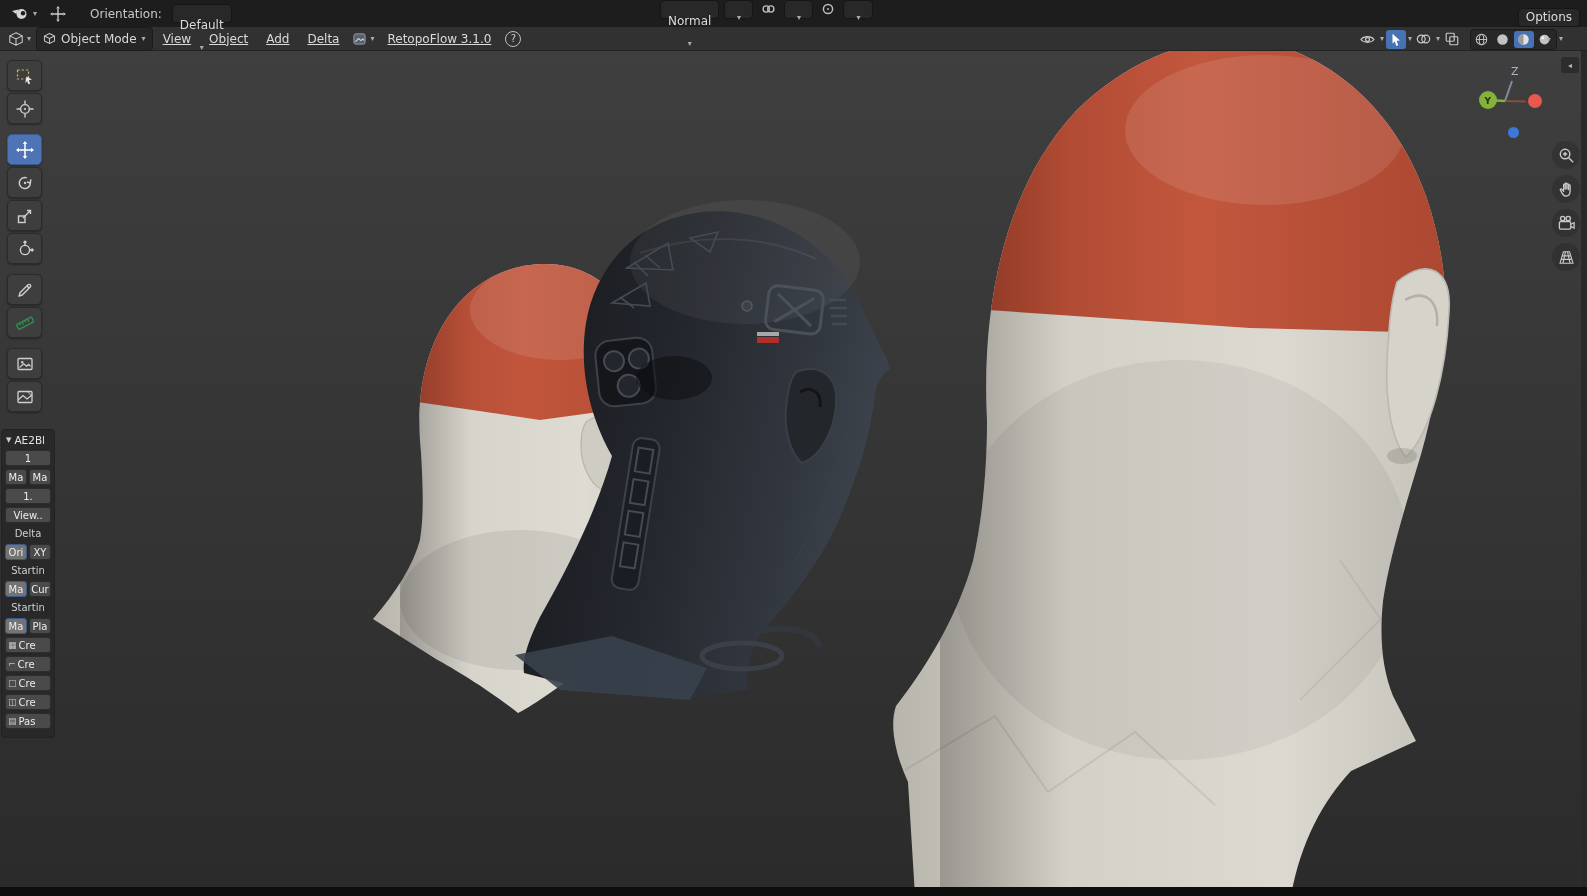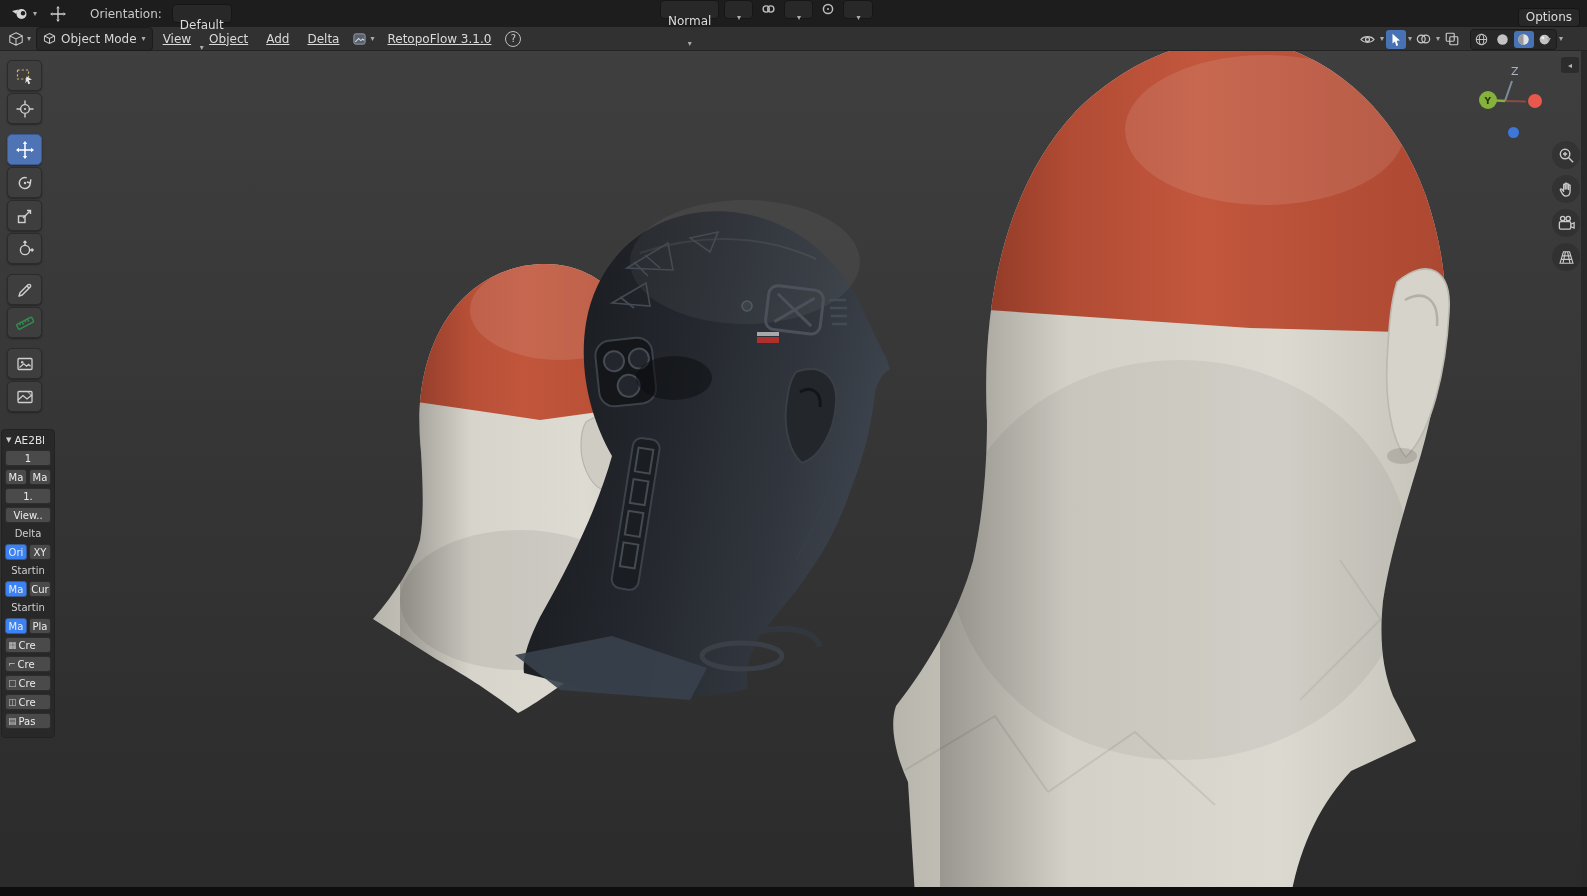--- a/index.html
+++ b/index.html
@@ -67,21 +67,21 @@
     background:rgba(40,40,40,.93); border:1px solid #222; border-radius:4px; padding:3px 2px 5px;
   }
   .op-title { display:flex; align-items:center; gap:3px; font-size:10.5px; color:#e4e4e4; padding:1px 2px 4px; }
   .tri { font-size:7px; color:#cfcfcf; }
   .p-row { display:flex; gap:2px; margin-bottom:3px; padding:0 1px; }
   .p-btn {
     flex:1; min-width:0; background:#4a4a4a; border:1px solid #2d2d2d; border-radius:3px;
     height:16px; font-size:10px; color:#ececec; display:flex; align-items:center; justify-content:center;
     overflow:hidden; white-space:nowrap;
   }
-  .p-btn.active { background:#3b82f6; border-color:#38598c; }
+  .p-btn.active { background:#737373; border-color:#38598c; }
   .p-btn.iconic { justify-content:flex-start; padding-left:2px; gap:2px; }
   .p-label { flex:1; height:15px; font-size:10px; color:#cfcfcf; display:flex; align-items:center; justify-content:center; white-space:nowrap; overflow:hidden; }
   .mini-ic { font-size:9px; color:#c3c3c3; line-height:1; }
 
   
   .nav-col { position:absolute; right:7px; top:141px; display:flex; flex-direction:column; gap:6px; z-index:30; }
   .nav-btn { width:28px; height:28px; border-radius:50%; background:rgba(30,30,30,.28); display:flex; align-items:center; justify-content:center; }
   #gizmo { position:absolute; left:1468px; top:55px; z-index:30; }
 
   .right-strip { position:absolute; top:51px; right:0; width:6px; bottom:9px; background:#29292a; z-index:20; }

